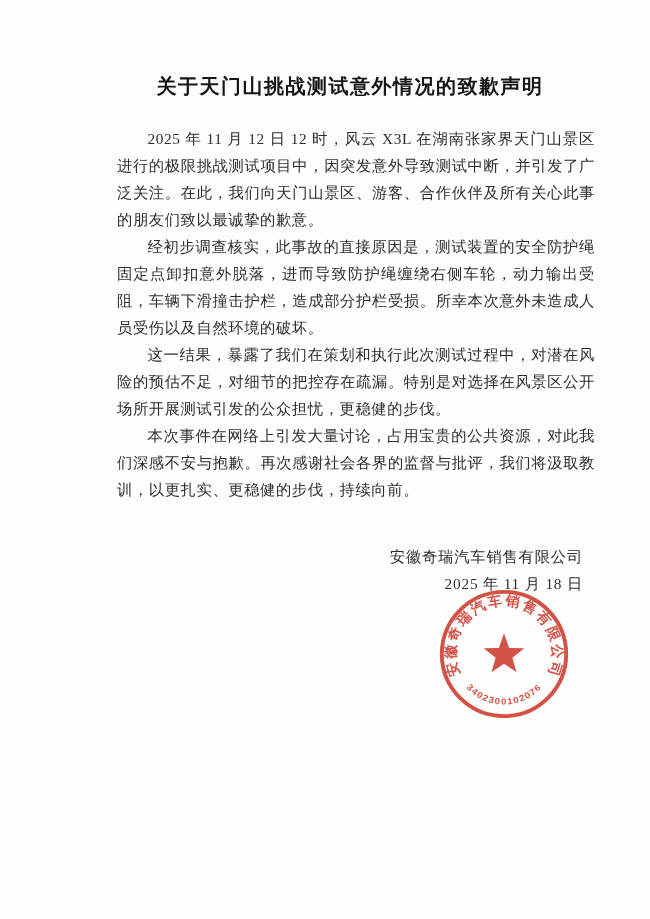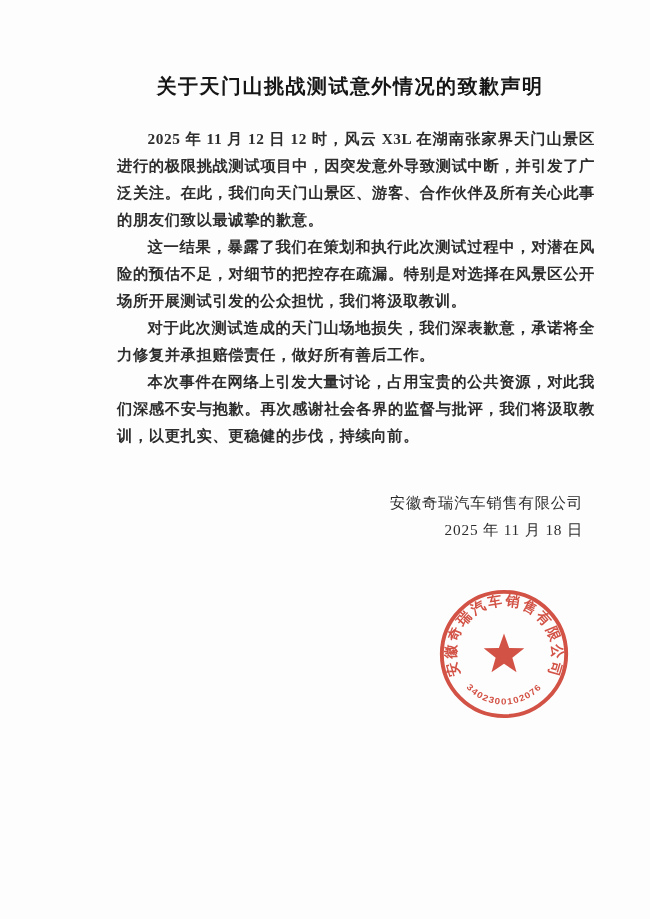--- a/index.html
+++ b/index.html
@@ -32,21 +32,21 @@
     width: 478px;
     margin-left: 92px;
     font-size: 15.3px;
     line-height: 27px;
     letter-spacing: 0.6px;
     color: #2d2d2d;
     text-align: justify;
   }
   .doc-body p { margin: 0; }
   .salutation { text-indent: 0; }
-  .para { text-indent: 2em; font-weight: bold; }
+  .para { text-indent: 2em; }
   .signature-block {
     margin-top: 40px;
     padding-right: 92px;
     text-align: right;
     font-size: 15.3px;
     line-height: 27px;
     letter-spacing: 0.8px;
     color: #2d2d2d;
   }
   .seal {
@@ -61,22 +61,22 @@
 </style>
 </head>
 <body>
 
 <div class="page">
 
   <h1 class="doc-title">关于天门山挑战测试意外情况的致歉声明</h1>
 
   <div class="doc-body">
     <p class="para">2025 年 11 月 12 日 12 时，风云 X3L 在湖南张家界天门山景区进行的极限挑战测试项目中，因突发意外导致测试中断，并引发了广泛关注。在此，我们向天门山景区、游客、合作伙伴及所有关心此事的朋友们致以最诚挚的歉意。</p>
-    <p class="para">这一结果，暴露了我们在策划和执行此次测试过程中，对潜在风险的预估不足，对细节的把控存在疏漏。特别是对选择在风景区公开场所开展测试引发的公众担忧，我们将汲取教训。</p>
-    <p class="para">对于此次测试造成的天门山场地损失，我们深表歉意，承诺将全力修复并承担赔偿责任，做好所有善后工作。</p>
+    <p class="para">经初步调查核实，此事故的直接原因是，测试装置的安全防护绳固定点卸扣意外脱落，进而导致防护绳缠绕右侧车轮，动力输出受阻，车辆下滑撞击护栏，造成部分护栏受损。所幸本次意外未造成人员受伤以及自然环境的破坏。</p>
+    <p class="para">这一结果，暴露了我们在策划和执行此次测试过程中，对潜在风险的预估不足，对细节的把控存在疏漏。特别是对选择在风景区公开场所开展测试引发的公众担忧，更稳健的步伐。</p>
     <p class="para">本次事件在网络上引发大量讨论，占用宝贵的公共资源，对此我们深感不安与抱歉。再次感谢社会各界的监督与批评，我们将汲取教训，以更扎实、更稳健的步伐，持续向前。</p>
   </div>
 
   <div class="signature-block">
     <div>安徽奇瑞汽车销售有限公司</div>
     <div>2025 年 11 月 18 日</div>
   </div>
 
   <div class="seal">
     <svg viewBox="0 0 140 140" xmlns="http://www.w3.org/2000/svg">

